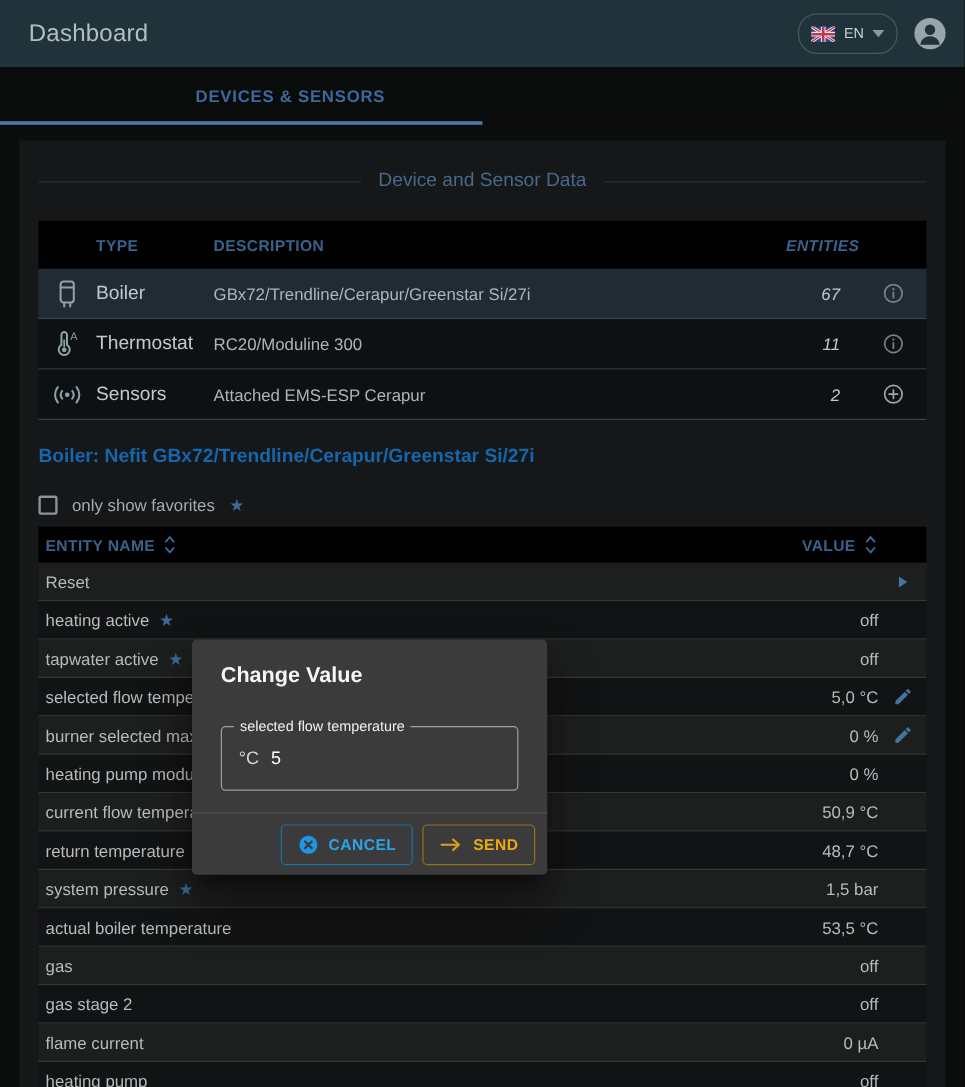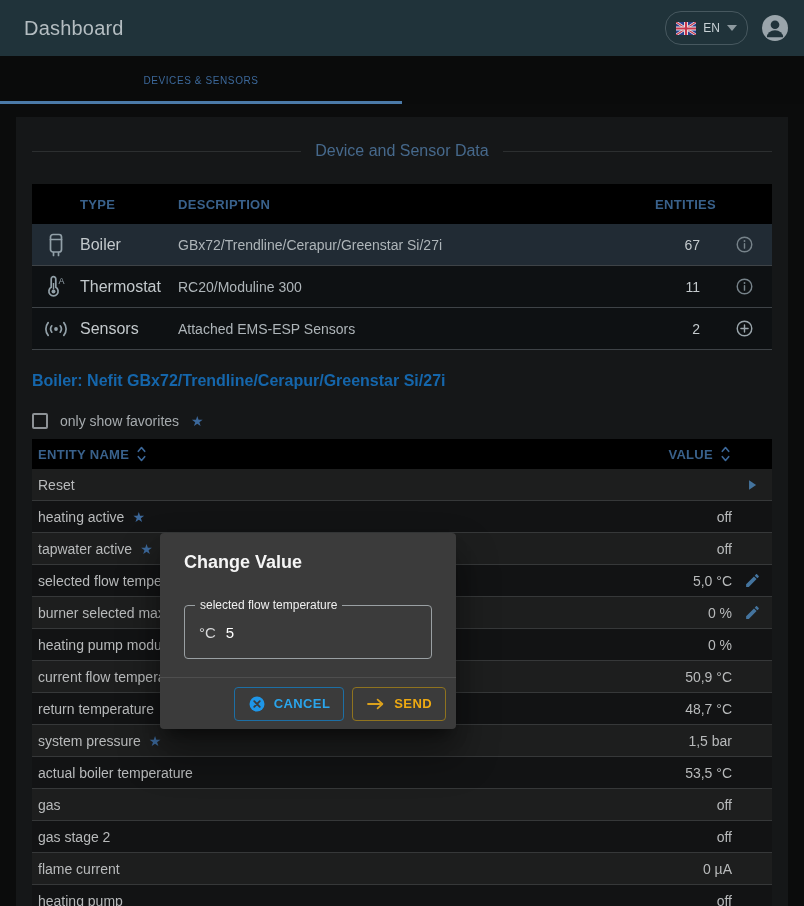--- a/index.html
+++ b/index.html
@@ -22,42 +22,42 @@
     background:transparent; border:1px solid #47585f; border-radius:16px; cursor:pointer;
   }
   .lang-label { color:#c9d2d6; font-size:12px; font-weight:500; }
   .caret { width:0; height:0; border-left:5px solid transparent; border-right:5px solid transparent; border-top:6px solid #8d999f; }
   .avatar { width:26px; height:26px; border-radius:50%; background:#9aa5ab; display:flex; align-items:center; justify-content:center; overflow:hidden; }
 
   
   .tabs { height:48px; background:#0a0b0b; display:flex; position:relative; }
   .tab {
     width:402px; display:flex; align-items:center; justify-content:center;
-    font-size:10px; font-weight:400; letter-spacing:.6px; color:#565c60; cursor:pointer;
+    font-size:14px; font-weight:700; letter-spacing:.6px; color:#565c60; cursor:pointer;margin-left:41px;
   }
   .tab.active { color:#3c689a; }
   .tab-indicator { position:absolute; left:0; bottom:0; width:402px; height:3px; background:#4b7aa8; }
 
   
   .paper {
     position:absolute; left:16px; top:117px; width:772px; height:789px;
     background:#151718; padding:0 16px; overflow:hidden;
   }
   .section-divider { display:flex; align-items:center; margin-top:20px; height:28px; }
   .section-divider .line { flex:1; height:1px; background:#2c2f30; }
   .section-title { color:#46698c; font-size:16px; font-weight:400; padding:0 14px; white-space:nowrap; }
 
   
   .device-table { margin-top:19px; }
   .dt-header { display:flex; align-items:center; height:40px; background:#000; }
   .dt-header .hc { color:#39618b; font-size:13px; font-weight:700; letter-spacing:.3px; }
   .col-icon { width:48px; flex:none; display:flex; align-items:center; justify-content:center; }
   .col-type { width:98px; flex:none; }
   .col-desc { flex:1; min-width:0; }
-  .col-ent  { width:80px; flex:none; text-align:right; }
+  .col-ent  { width:80px; flex:none; text-align:right;font-style:italic; }
   .col-act  { width:56px; flex:none; display:flex; align-items:center; justify-content:center; }
   .dt-row {
     display:flex; align-items:center; height:42px; background:#0e1113;
     border-bottom:1px solid #3e4347; cursor:pointer;
   }
   .dt-row.selected { background:#212b34; }
   .dt-type { color:#c3c9cc; font-size:16px; }
   .dt-desc { color:#aeb5b9; font-size:14px; white-space:nowrap; overflow:hidden; }
   .dt-ent  { color:#c3c9cc; font-size:14px; padding-right:16px; }
 
@@ -228,21 +228,21 @@
                 <svg width="28" height="24" viewBox="0 0 28 24" fill="none" stroke="#92a0a8" stroke-width="1.7" stroke-linecap="round">
                   <circle cx="14" cy="12" r="1.9" fill="#92a0a8" stroke="none"></circle>
                   <path d="M9.8 8.8 a5.2 5.2 0 0 0 0 6.4"></path>
                   <path d="M18.2 8.8 a5.2 5.2 0 0 1 0 6.4"></path>
                   <path d="M6.2 5.6 a10 10 0 0 0 0 12.8"></path>
                   <path d="M21.8 5.6 a10 10 0 0 1 0 12.8"></path>
                 </svg>
               </span>
             </div>
             <div class="col-type dt-type">Sensors</div>
-            <div class="col-desc dt-desc">Attached EMS-ESP Sensors</div>
+            <div class="col-desc dt-desc">Attached EMS-ESP Cerapur</div>
             <div class="col-ent dt-ent">2</div>
             <div class="col-act">
               <span>
                 <svg width="19" height="19" viewBox="0 0 24 24" fill="none" stroke="#9aa5ab" stroke-width="1.8" stroke-linecap="round">
                   <circle cx="12" cy="12" r="9.2"></circle>
                   <path d="M12 7.5 V16.5 M7.5 12 H16.5"></path>
                 </svg>
               </span>
             </div>
           </div>

